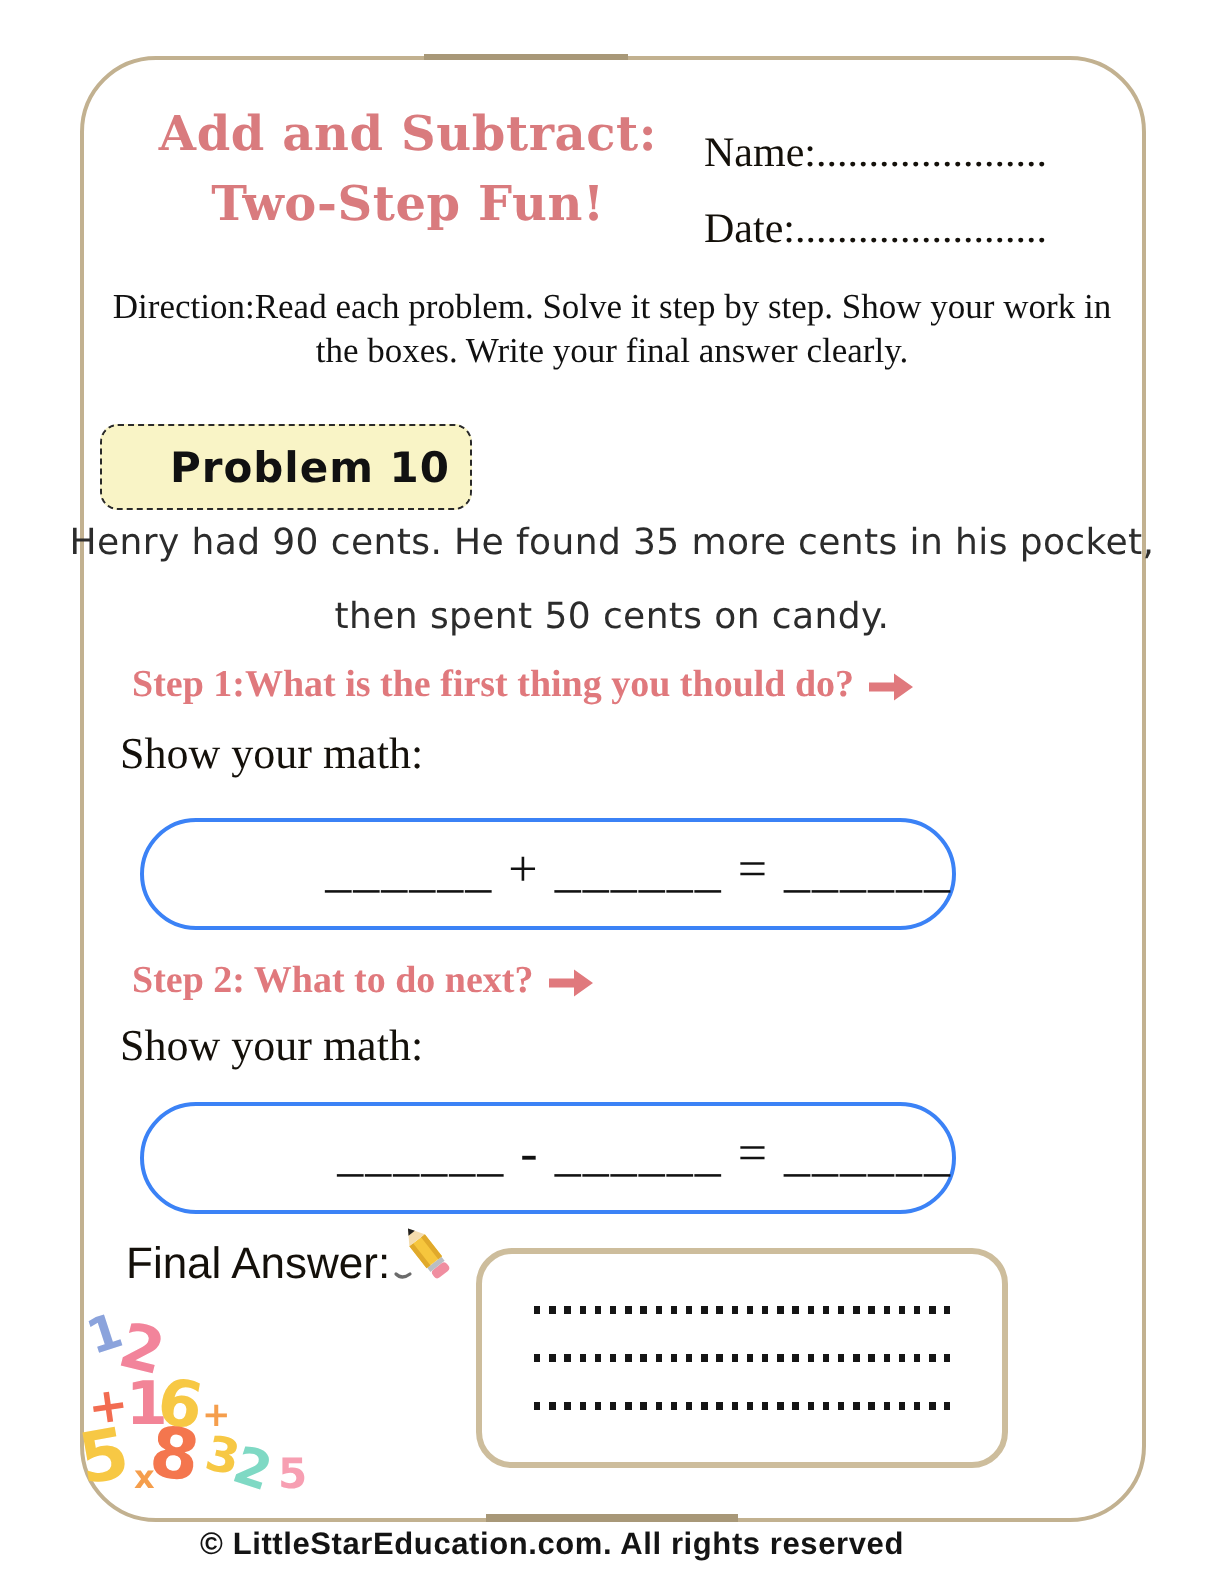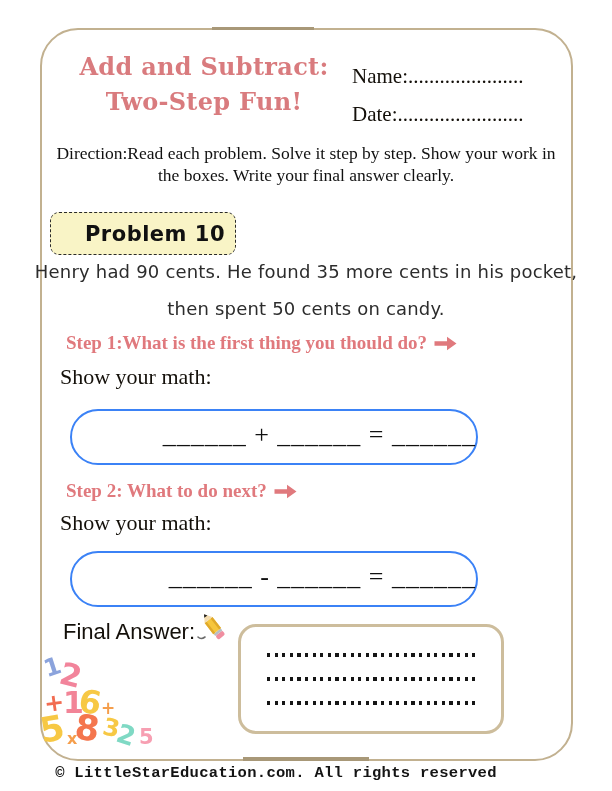--- a/index.html
+++ b/index.html
@@ -108,21 +108,21 @@
   .deco-wrap{position:absolute;left:0;top:0;width:612px;height:791px;pointer-events:none;}
   .deco-num{
     position:absolute;
     font-family:"DejaVu Sans", sans-serif;
     font-weight:800;line-height:1;
     display:inline-block;
   }
   .footer{
     position:absolute;left:0;top:764px;width:552px;
     text-align:center;
-    font-family:Liberation Mono, monospace;
+    font-family:Liberation Sans, sans-serif;
     font-size:15.5px;font-weight:600;color:#141414;
     letter-spacing:0.3px;
   }
 </style>
 </head>
 <body>
 
 <div class="page">
 
   <div class="frame"></div>

